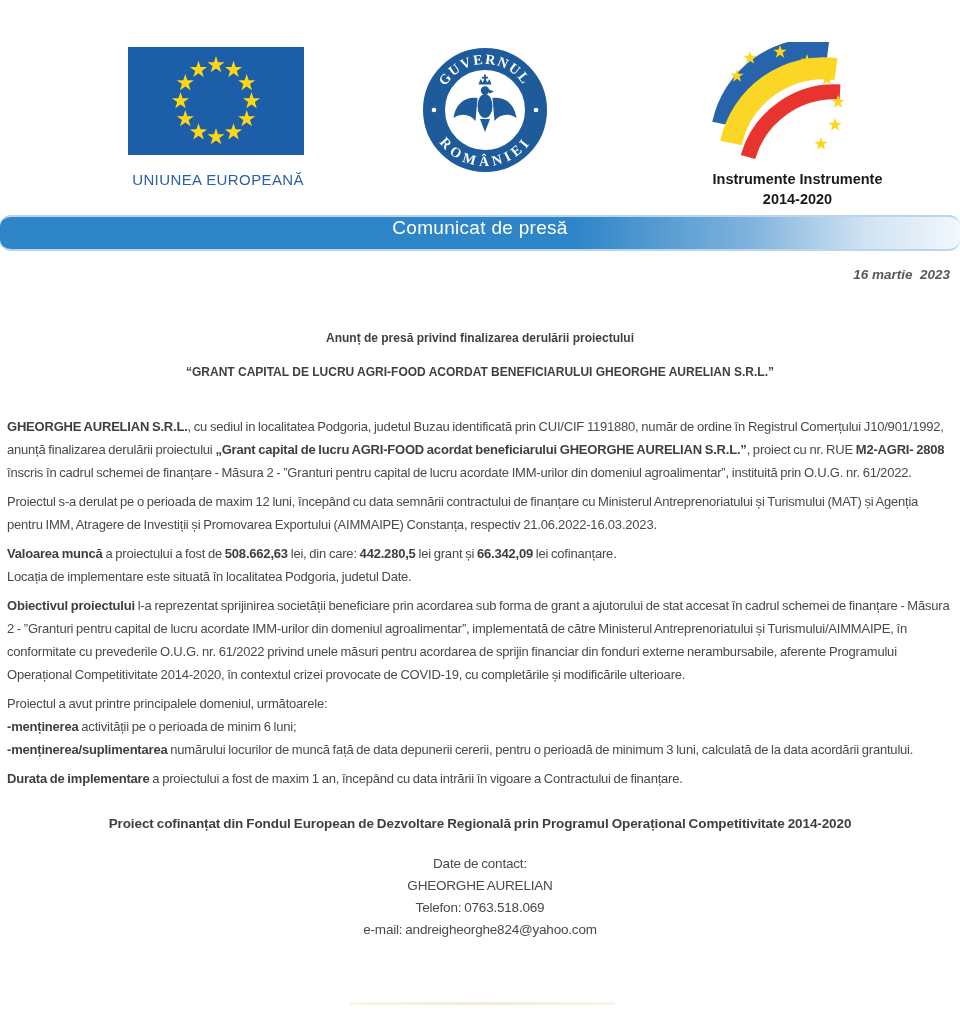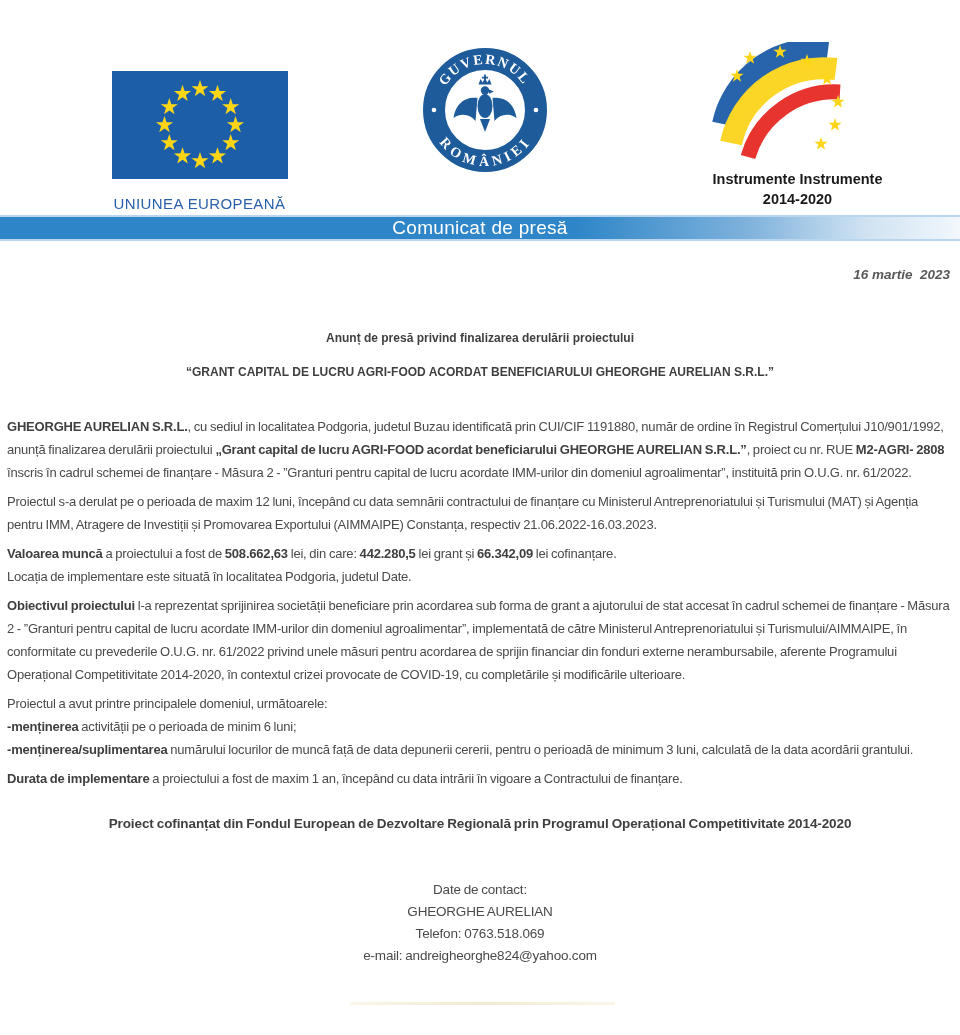--- a/index.html
+++ b/index.html
@@ -12,57 +12,57 @@
     --tri-red:#e8342e;
     --body-text:#4a4a4a;
     --bold-text:#3f3f3f;
   }
   html,body{margin:0;padding:0;background:#fff;}
   #page{
     position:relative;width:960px;height:1035px;background:#fff;overflow:hidden;
     font-family:"Liberation Sans", sans-serif;color:var(--body-text);
   }
   
-  .eu-logo{position:absolute;left:95px;top:47px;width:209px;text-align:center;margin-top:24px;}
+  .eu-logo{position:absolute;left:95px;top:47px;width:209px;text-align:right;}
   .eu-flag-rect{fill:var(--eu-blue);}
   .star{fill:var(--star-yellow);}
   .eu-label{margin-top:12px;font-size:15px;letter-spacing:.4px;color:#2a5fa9;font-weight:500;white-space:nowrap;}
   .gov-seal{position:absolute;left:420px;top:45px;width:130px;height:130px;}
   .seal-ring{fill:none;stroke:var(--seal-blue);stroke-width:22;}
   .seal-fill{fill:var(--seal-blue);}
   .seal-text{fill:#fff;font-family:"Liberation Serif", serif;font-weight:bold;font-size:14px;letter-spacing:3px;}
   .is-logo{position:absolute;left:690px;top:42px;width:215px;text-align:center;}
   .sw{fill:none;}
   .sw-blue{stroke:var(--tri-blue);stroke-width:22;}
   .sw-yellow{stroke:var(--tri-yellow);stroke-width:22;}
   .sw-red{stroke:var(--tri-red);stroke-width:15;}
   .is-text{font-weight:bold;font-size:14.5px;color:#1a1a1a;line-height:18px;margin-top:2px;}
   
   .banner{
-    position:absolute;left:0;top:215px;width:960px;height:26px;box-sizing:border-box;
+    position:absolute;left:0;top:215px;width:960px;height:36px;box-sizing:border-box;
     border-top:2px solid #b9d6ee;border-bottom:2px solid #b9d6ee;
     background:linear-gradient(90deg,var(--banner-blue) 0%,var(--banner-blue) 60%,#7fb2dc 78%,#cfe2f2 90%,#f2f8fc 100%);
-    text-align:center;color:#fff;font-size:19px;line-height:22px;letter-spacing:.3px;
+    text-align:center;color:#fff;font-size:19px;line-height:22px;letter-spacing:.3px;border-radius:11px;
   }
   
   .date-line{position:absolute;top:267px;right:10px;font-size:13.5px;font-style:italic;font-weight:bold;color:#58595b;white-space:pre;}
   .press-title,.press-subtitle{position:absolute;left:0;width:960px;text-align:center;font-weight:bold;font-size:12px;color:var(--bold-text);}
   .press-title{top:331px;}
   .press-subtitle{top:365px;}
   
   .press-body{
     position:absolute;top:415px;left:7px;right:7px;
     font-size:13px;letter-spacing:-0.2px;word-spacing:-0.6px;line-height:23px;text-align:left;
   }
   .para{margin:6px 0 0 0;}
   .para.first{margin-top:0;}
   .para.tight{margin-top:0;}
   .seg-b{font-weight:700;color:var(--bold-text);}
   .cofinancing{margin-top:22px;text-align:center;font-weight:bold;font-size:13.5px;color:var(--bold-text);letter-spacing:-0.1px;}
-  .contact{margin-top:44px;text-align:center;font-size:13.5px;line-height:22px;}
+  .contact{margin-top:18px;text-align:center;font-size:13.5px;line-height:22px;}
   .artifact{position:absolute;top:1002px;left:350px;width:265px;height:3px;
     background:linear-gradient(90deg,#f9f4e6,#efe6cc,#f9f4e6);opacity:.85;}
 </style>
 </head>
 <body>
 
 <div id="page">
 
   <div class="eu-logo">
     <svg width="176" height="108" viewBox="0 0 176 108">

